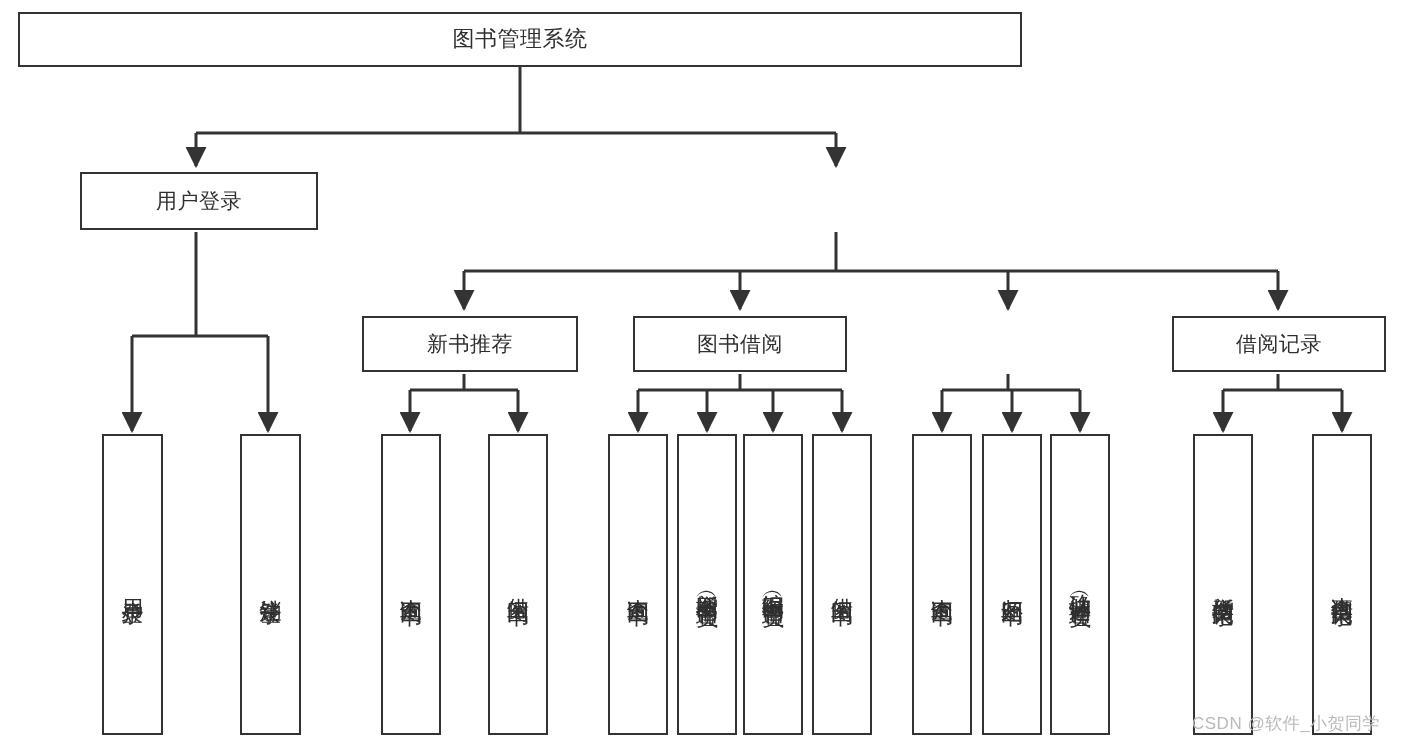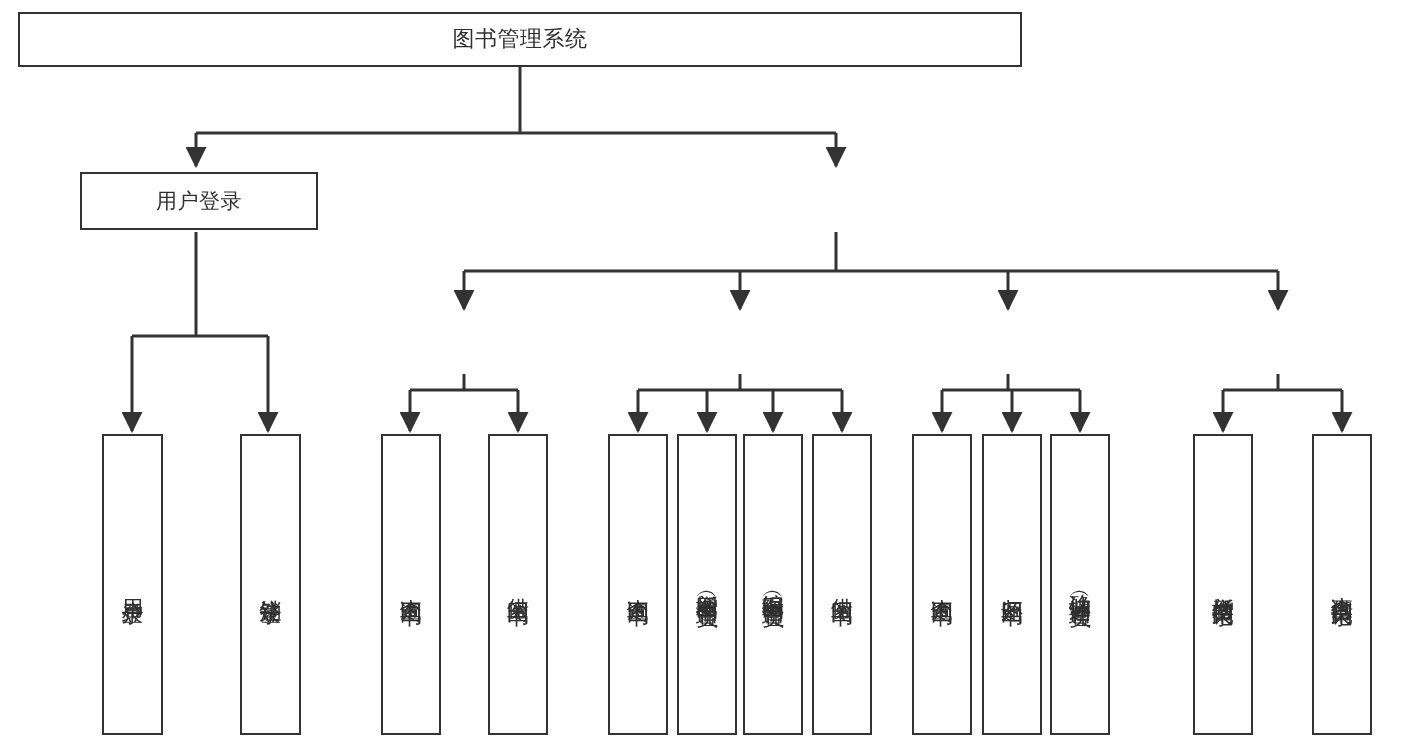--- a/index.html
+++ b/index.html
@@ -130,20 +130,29 @@
   </svg>
 
   <div class="node horiz root" style="left:18px; top:12px; width:1004px; height:55px;">
     <span class="lbl">图书管理系统</span>
   </div>
 
   <div class="node horiz" style="left:80px; top:172px; width:238px; height:58px;">
     <span class="lbl">用户登录</span>
   </div>
 
+  <div class="node horiz" style="left:362px; top:316px; width:216px; height:56px;">
+    <span class="lbl">新书推荐</span>
+  </div>
+  <div class="node horiz" style="left:633px; top:316px; width:214px; height:56px;">
+    <span class="lbl">图书借阅</span>
+  </div>
+  <div class="node horiz" style="left:1172px; top:316px; width:214px; height:56px;">
+    <span class="lbl">借阅记录</span>
+  </div>
 
   <div class="node vert" style="left:102px; top:434px; width:61px; height:301px;">
     <span class="lbl">用户登录</span>
   </div>
   <div class="node vert" style="left:240px; top:434px; width:61px; height:301px;">
     <span class="lbl">注销登录</span>
   </div>
 
   <div class="node vert" style="left:381px; top:434px; width:60px; height:301px;">
     <span class="lbl">查询图书</span>
@@ -175,14 +184,15 @@
     <span class="lbl">确认归还（管理员）</span>
   </div>
 
   <div class="node vert" style="left:1193px; top:434px; width:60px; height:301px;">
     <span class="lbl">新增借阅记录</span>
   </div>
   <div class="node vert" style="left:1312px; top:434px; width:60px; height:301px;">
     <span class="lbl">查询借阅记录</span>
   </div>
 
+  <div class="watermark" style="left:1192px; top:712px;">CSDN @软件_小贺同学</div>
 
 </div>
 
 </body></html>

